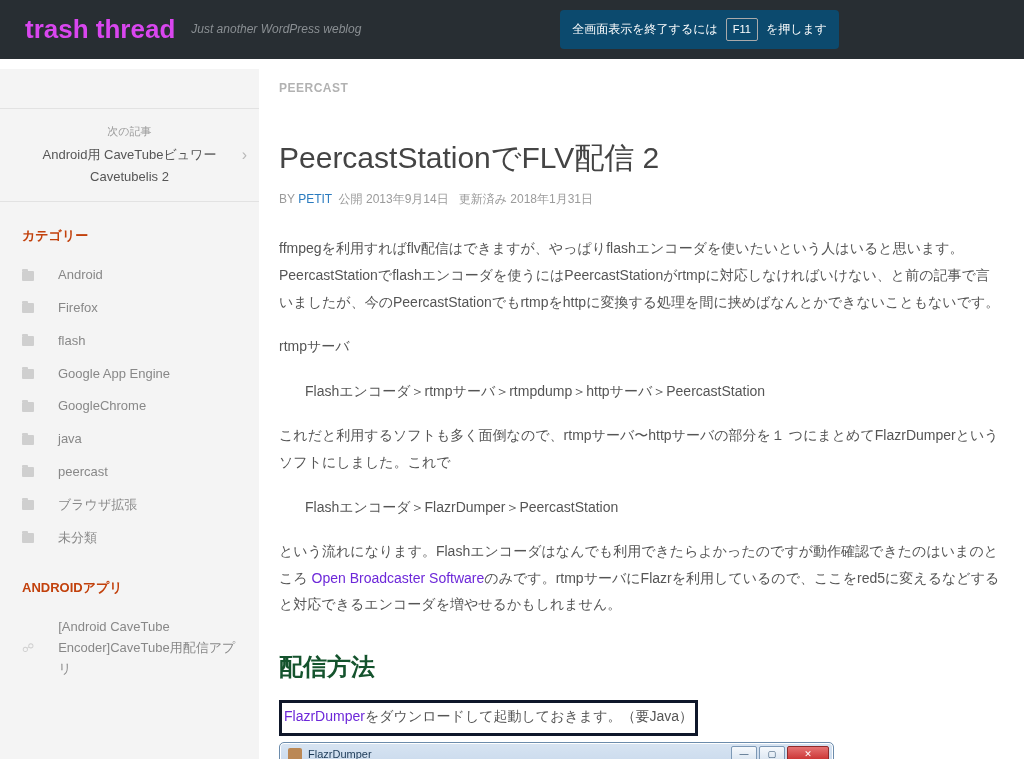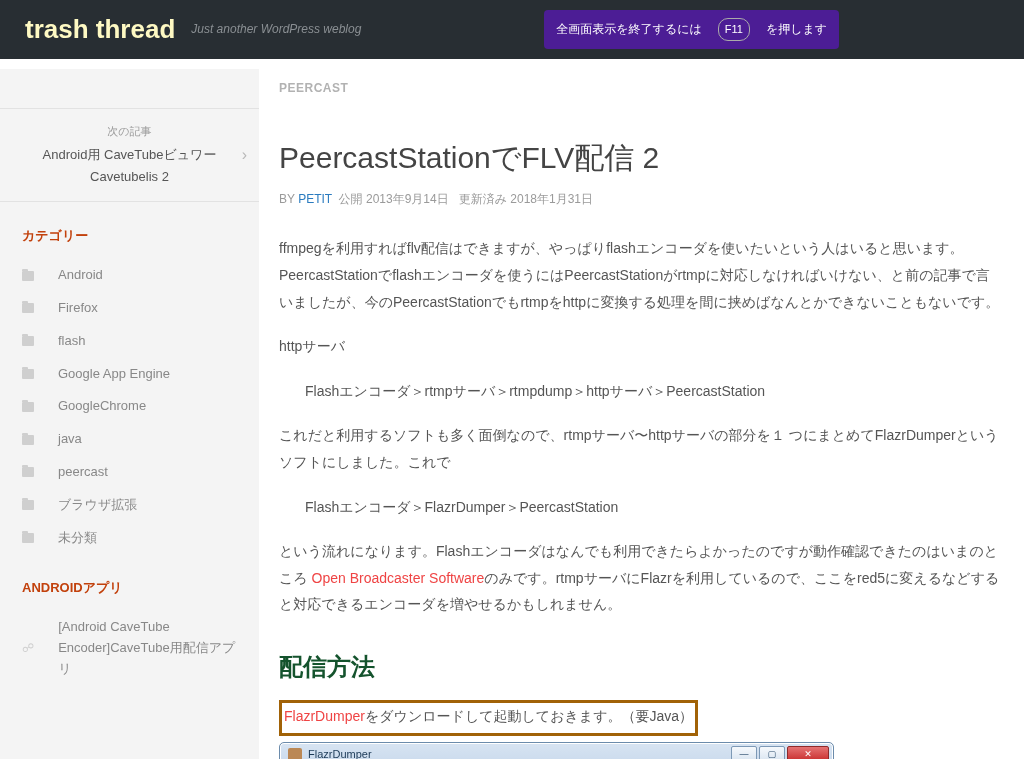--- a/index.html
+++ b/index.html
@@ -15,45 +15,45 @@
   
   .site-header {
     background: #282e33;
     height: 59px;
     display: flex;
     align-items: center;
     padding: 0 25px;
     gap: 16px;
   }
   .site-title a {
-    color: #fef9c3;
+    color: #d946ef;
     font-size: 26px;
     font-weight: 600;
     text-decoration: none;
   }
   .site-tagline {
     color: #8a8f93;
     font-size: 12px;
     font-style: italic;
   }
   .fullscreen-banner {
     margin-left: auto;
     margin-right: 160px;
-    background: #4c1d95;
+    background: #0c4a6e;
     color: #fff;
     border-radius: 4px;
     display: flex;
     align-items: center;
     padding: 8px 12px;
     font-size: 12px;
-    gap: 16px;
+    gap: 8px;
   }
   .fullscreen-banner .key {
     border: 1px solid #aaa;
-    border-radius: 10px;
+    border-radius: 2px;
     padding: 2px 6px;
     font-size: 11px;
   }
 
   
   .page-wrap { display: flex; }
   .sidebar {
     width: 259px;
     background: #f4f4f4;
     margin-top: 10px;
@@ -136,29 +136,29 @@
     margin-bottom: 8px;
   }
   .post-meta {
     font-size: 12px;
     color: #9a9a9a;
     margin-bottom: 26px;
   }
   .post-meta a { color:#2a7bbf; text-decoration:none; }
   .post-body p { margin-bottom: 18px; color:#555; font-size:14px; line-height:1.9; }
   .post-body .indent { padding-left: 26px; }
-  .post-body a { color:#ef4444; text-decoration:none; }
+  .post-body a { color:#6d28d9; text-decoration:none; }
   .post-body h2 {
     font-size: 24px;
     font-weight: 700;
     color: #14532d;
     margin: 30px 0 14px;
   }
   .highlight-frame {
-    border: 3px solid #a16207;
+    border: 3px solid #0f172a;
     display: inline-block;
     padding: 0 2px 3px;
     margin-bottom: 6px;
   }
 
   
   .win7 {
     width: 555px;
     border: 1px solid #6b8bab;
     border-radius: 5px 5px 0 0;
@@ -278,21 +278,21 @@
       <span>BY</span>
       <a href="#">PETIT</a>
       &nbsp;<span>公開</span>
       <span>2013年9月14日</span>
       &nbsp;&nbsp;<span>更新済み</span>
       <span>2018年1月31日</span>
     </div>
 
     <div class="post-body">
       <p>ffmpegを利用すればflv配信はできますが、やっぱりflashエンコーダを使いたいという人はいると思います。PeercastStationでflashエンコーダを使うにはPeercastStationがrtmpに対応しなければいけない、と前の記事で言いましたが、今のPeercastStationでもrtmpをhttpに変換する処理を間に挟めばなんとかできないこともないです。</p>
-      <p>httpサーバ</p>
+      <p>rtmpサーバ</p>
       <p class="indent">Flashエンコーダ＞rtmpサーバ＞rtmpdump＞httpサーバ＞PeercastStation</p>
       <p>これだと利用するソフトも多く面倒なので、rtmpサーバ〜httpサーバの部分を１ つにまとめてFlazrDumperというソフトにしました。これで</p>
       <p class="indent">Flashエンコーダ＞FlazrDumper＞PeercastStation</p>
       <p>
         <span>という流れになります。Flashエンコーダはなんでも利用できたらよかったのですが動作確認できたのはいまのところ</span>
         <a href="#">Open Broadcaster Software</a><span>のみです。rtmpサーバにFlazrを利用しているので、ここをred5に変えるなどすると対応できるエンコーダを増やせるかもしれません。</span>
       </p>
 
       <h2>配信方法</h2>
 

